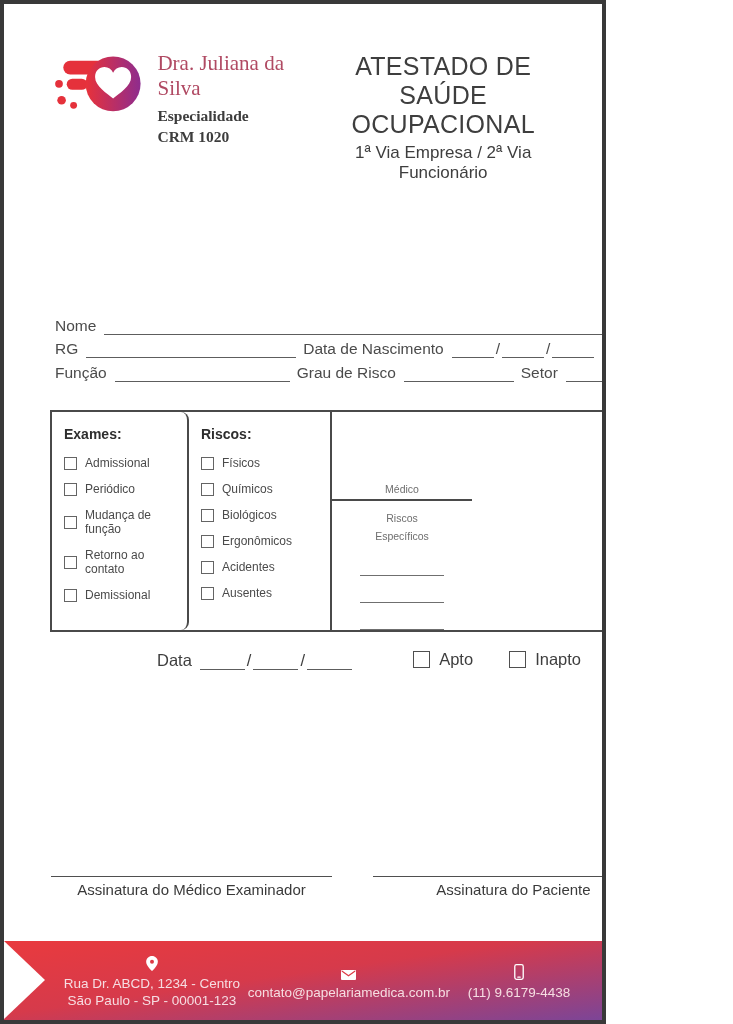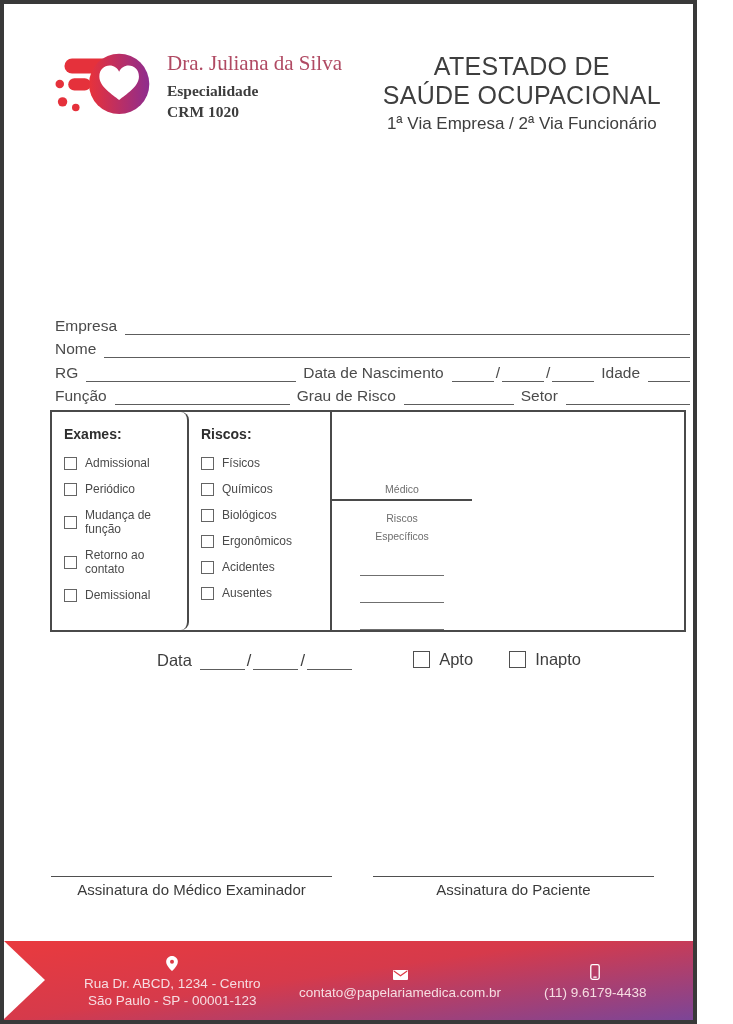--- a/index.html
+++ b/index.html
@@ -1,18 +1,18 @@
 <!DOCTYPE html>
 <html><head>
 <meta charset="utf-8">
 <style>
   * { margin:0; padding:0; box-sizing:border-box; }
   html,body { background:#ffffff; }
   .page {
-    position:relative; width:697px; height:1024px; background:#fff;
+    position:relative; width:606px; height:1024px; background:#fff;
     font-family:"Liberation Sans", sans-serif; overflow:hidden;
   }
   .frame { position:absolute; inset:0; border:4px solid #393939; pointer-events:none; z-index:20; }
 
   
   .header { position:absolute; top:50px; left:53px; right:36px; display:flex; justify-content:space-between; align-items:flex-start; }
   .brand { display:flex; gap:10px; align-items:flex-start; }
   .brand-text { padding-top:1px; }
   .doctor-name { font-family:"Liberation Serif", serif; font-size:21px; color:#b04a63; }
   .specialty   { font-family:"Liberation Serif", serif; font-size:15.5px; font-weight:bold; color:#3d3d3d; margin-top:6px; }
@@ -110,24 +110,20 @@
       <div class="doc-title">
         <span>ATESTADO DE</span><br>
         <span>SAÚDE OCUPACIONAL</span>
       </div>
       <div class="copies">1ª Via Empresa / 2ª Via Funcionário</div>
     </div>
   </div>
 
   <div class="fields">
     <div class="frow">
-      <span class="lbl">Empresa</span>
-      <span class="fill grow"></span>
-    </div>
-    <div class="frow">
       <span class="lbl">Nome</span>
       <span class="fill grow"></span>
     </div>
     <div class="frow">
       <span class="lbl">RG</span>
       <span class="fill w210"></span>
       <span class="lbl mid">Data de Nascimento</span>
       <span class="fill w42"></span>
       <span class="sep">/</span>
       <span class="fill w42"></span>

